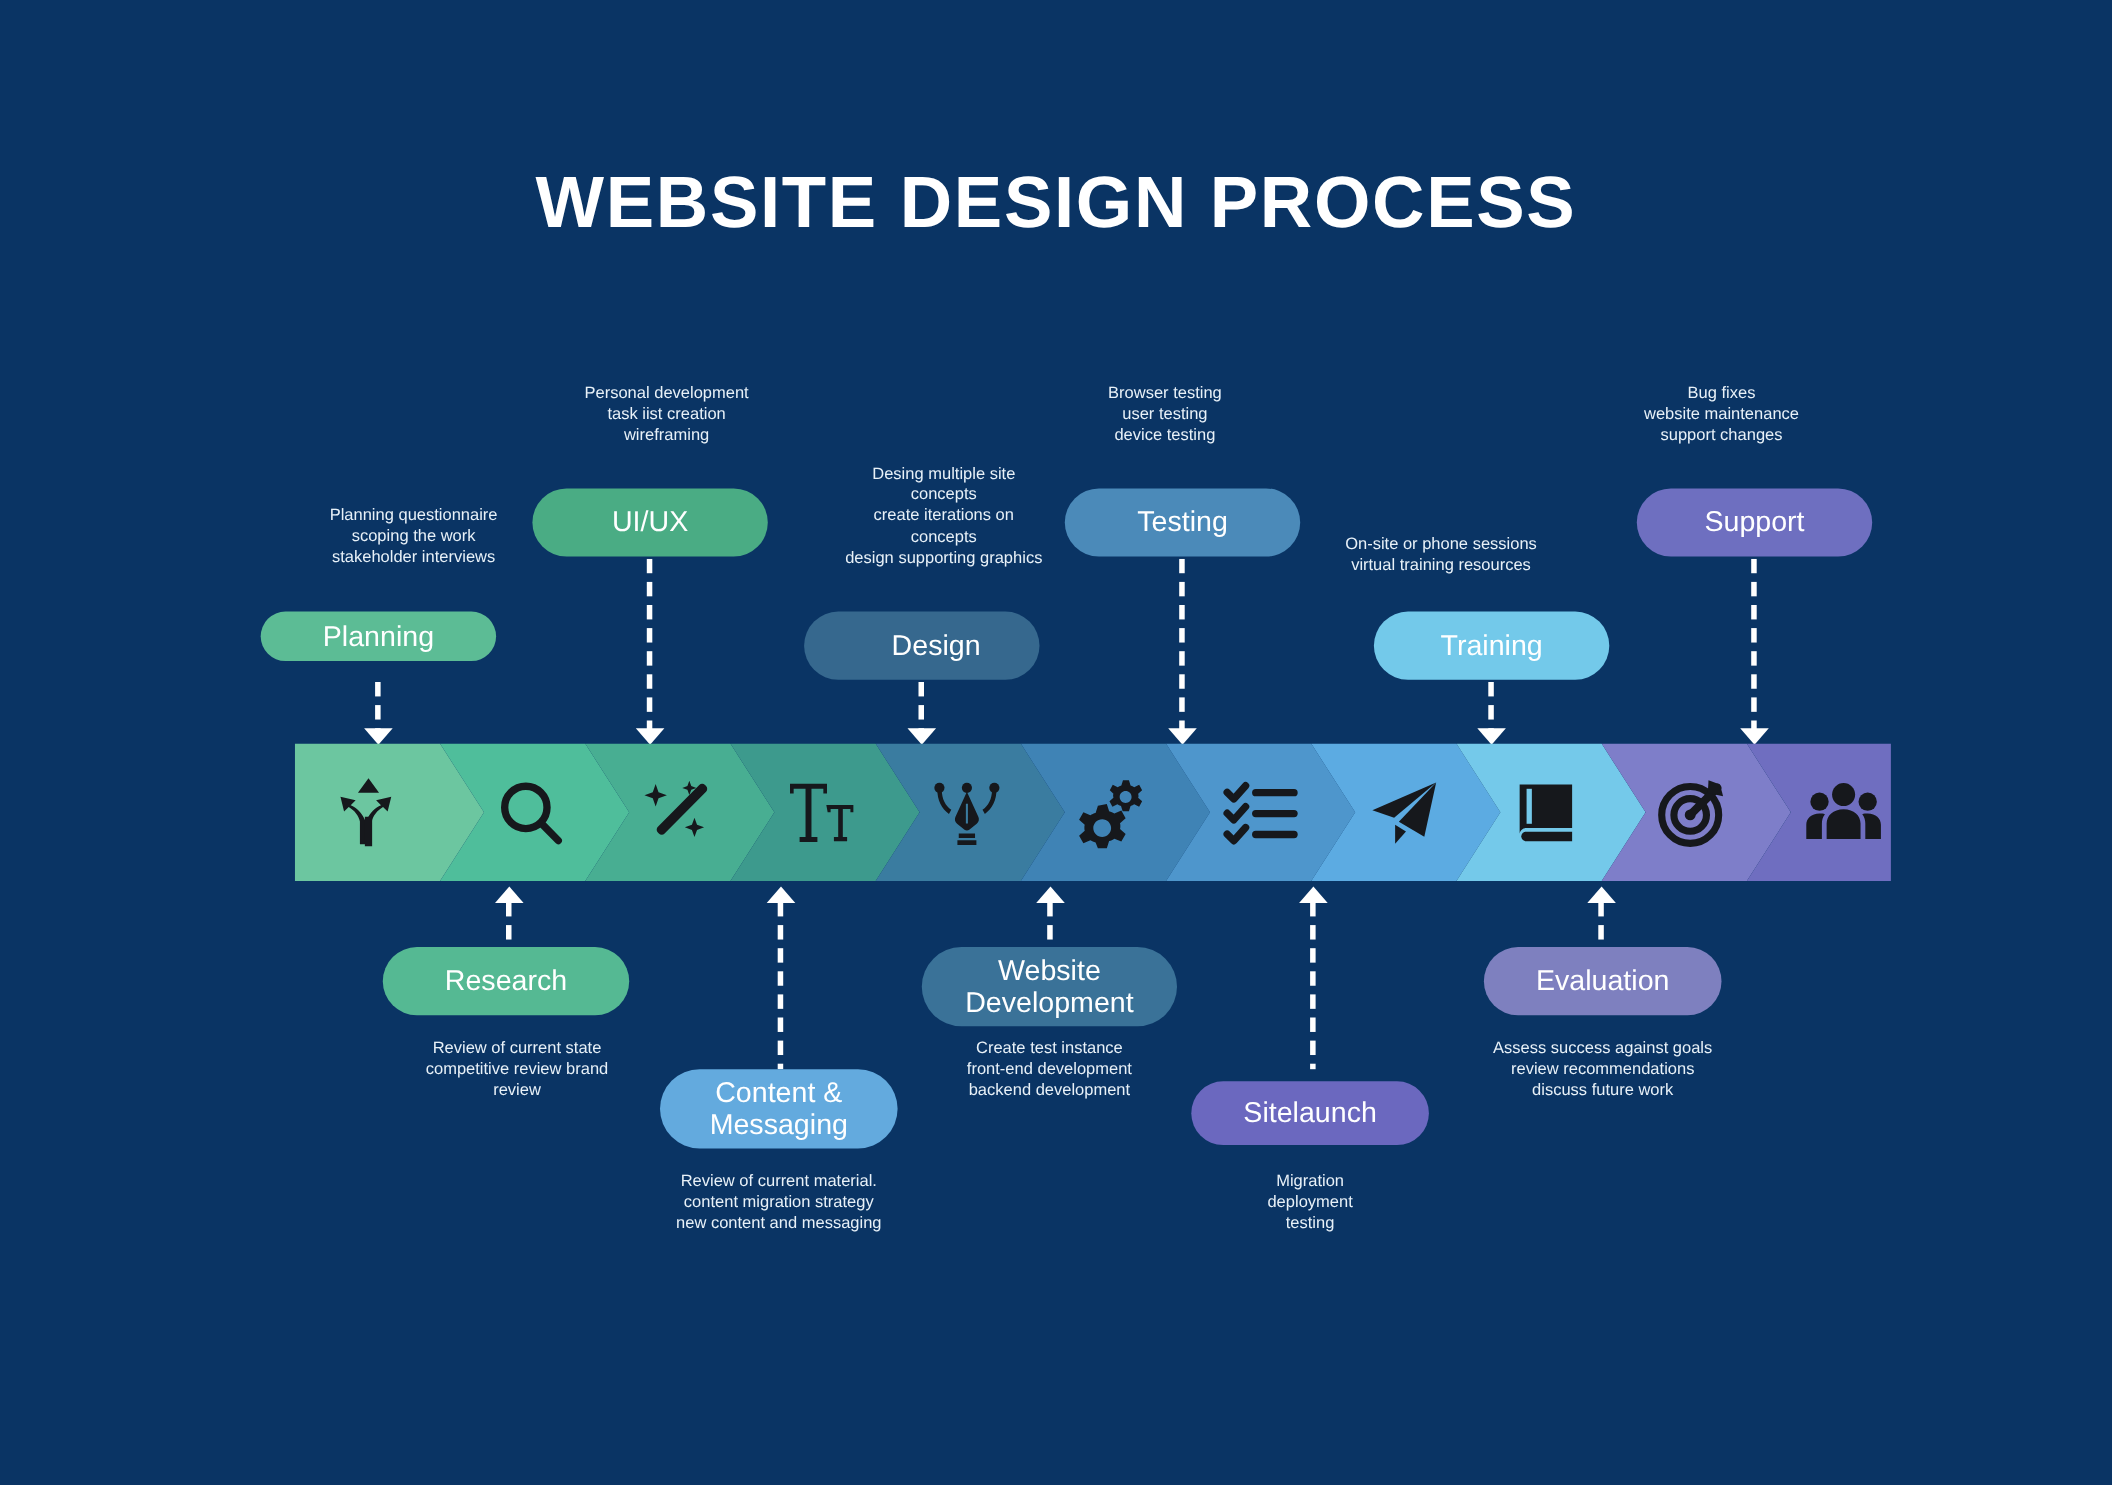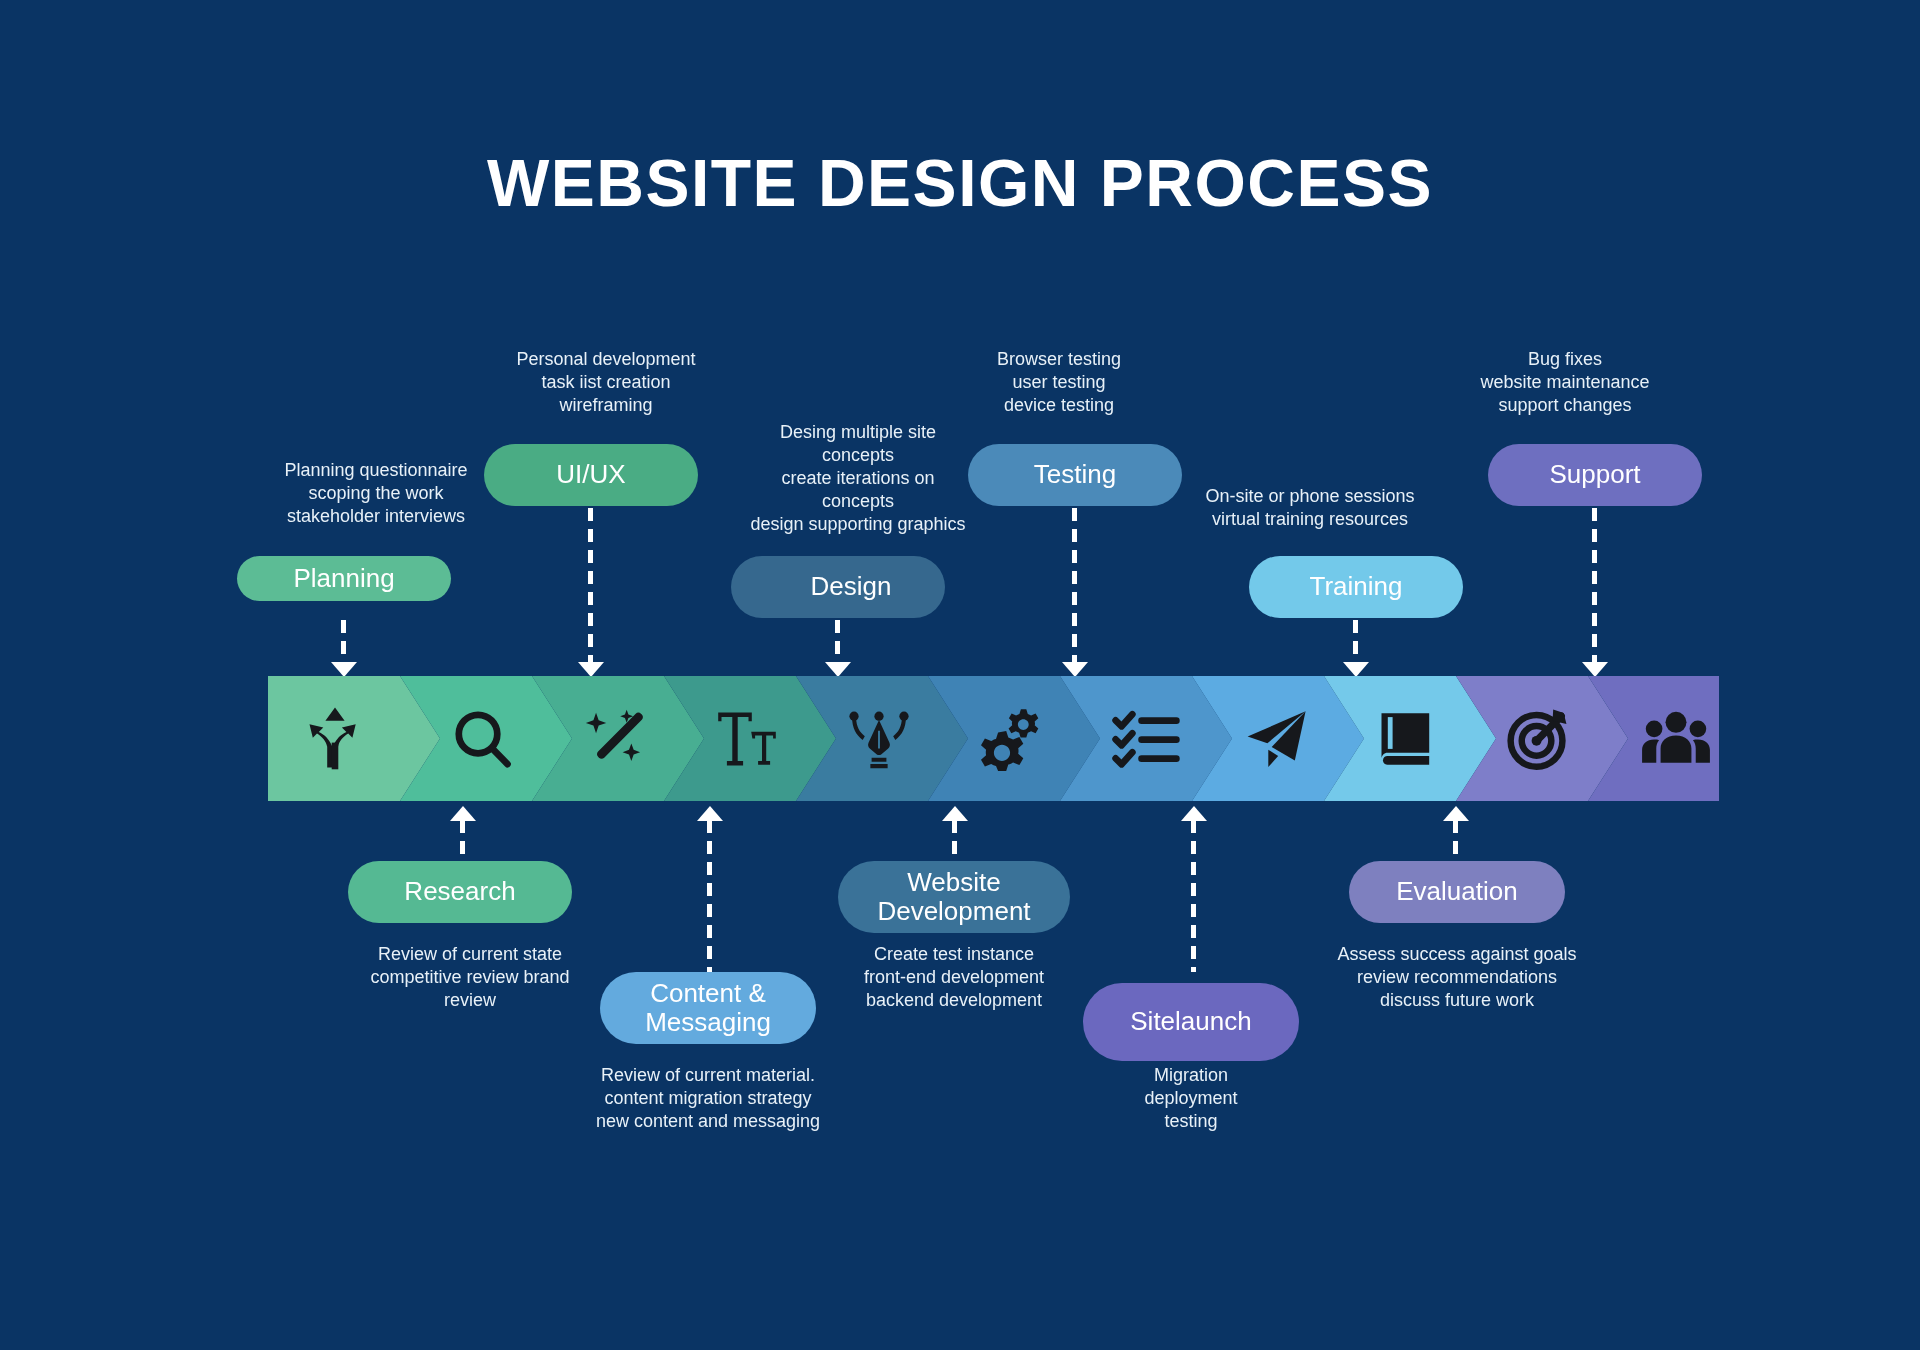--- a/index.html
+++ b/index.html
@@ -48,21 +48,21 @@
     text-align: center;
     line-height: 1.12;
     box-sizing: border-box;
     padding: 6px 14px;
   }
 
   
   .caption {
     position: absolute;
     color: #e8f1f8;
-    font-size: 18px;
+    font-size: 15px;
     line-height: 1.28;
     text-align: center;
     white-space: pre-line;
   }
 
   
   .connector {
     position: absolute;
     width: 5px;
     background-image: linear-gradient(#ffffff 62%, rgba(255,255,255,0) 0%);
@@ -337,21 +337,21 @@
     <span style="white-space: pre-line;">Content &amp;
 Messaging</span>
   </div>
   <div class="pill" style="left:348px; top:861px; width:224px; height:62px; background:#55b993;">
     <span style="white-space: pre-line;">Research</span>
   </div>
   <div class="pill" style="left:838px; top:861px; width:232px; height:72px; background:#3a7298;">
     <span style="white-space: pre-line;">Website
 Development</span>
   </div>
-  <div class="pill" style="left:1083px; top:983px; width:216px; height:78px; background:#6b68bf;">
+  <div class="pill" style="left:1083px; top:983px; width:216px; height:58px; background:#6b68bf;">
     <span style="white-space: pre-line;">Sitelaunch</span>
   </div>
   <div class="pill" style="left:1349px; top:861px; width:216px; height:62px; background:#7e80bf;">
     <span style="white-space: pre-line;">Evaluation</span>
   </div>
 
   <div class="caption" style="left: 320px; top: 943px; width: 300px; white-space: pre-line;">Review of current state
 competitive review brand
 review</div>
   <div class="caption" style="left: 808px; top: 943px; width: 292px; white-space: pre-line;">Create test instance

